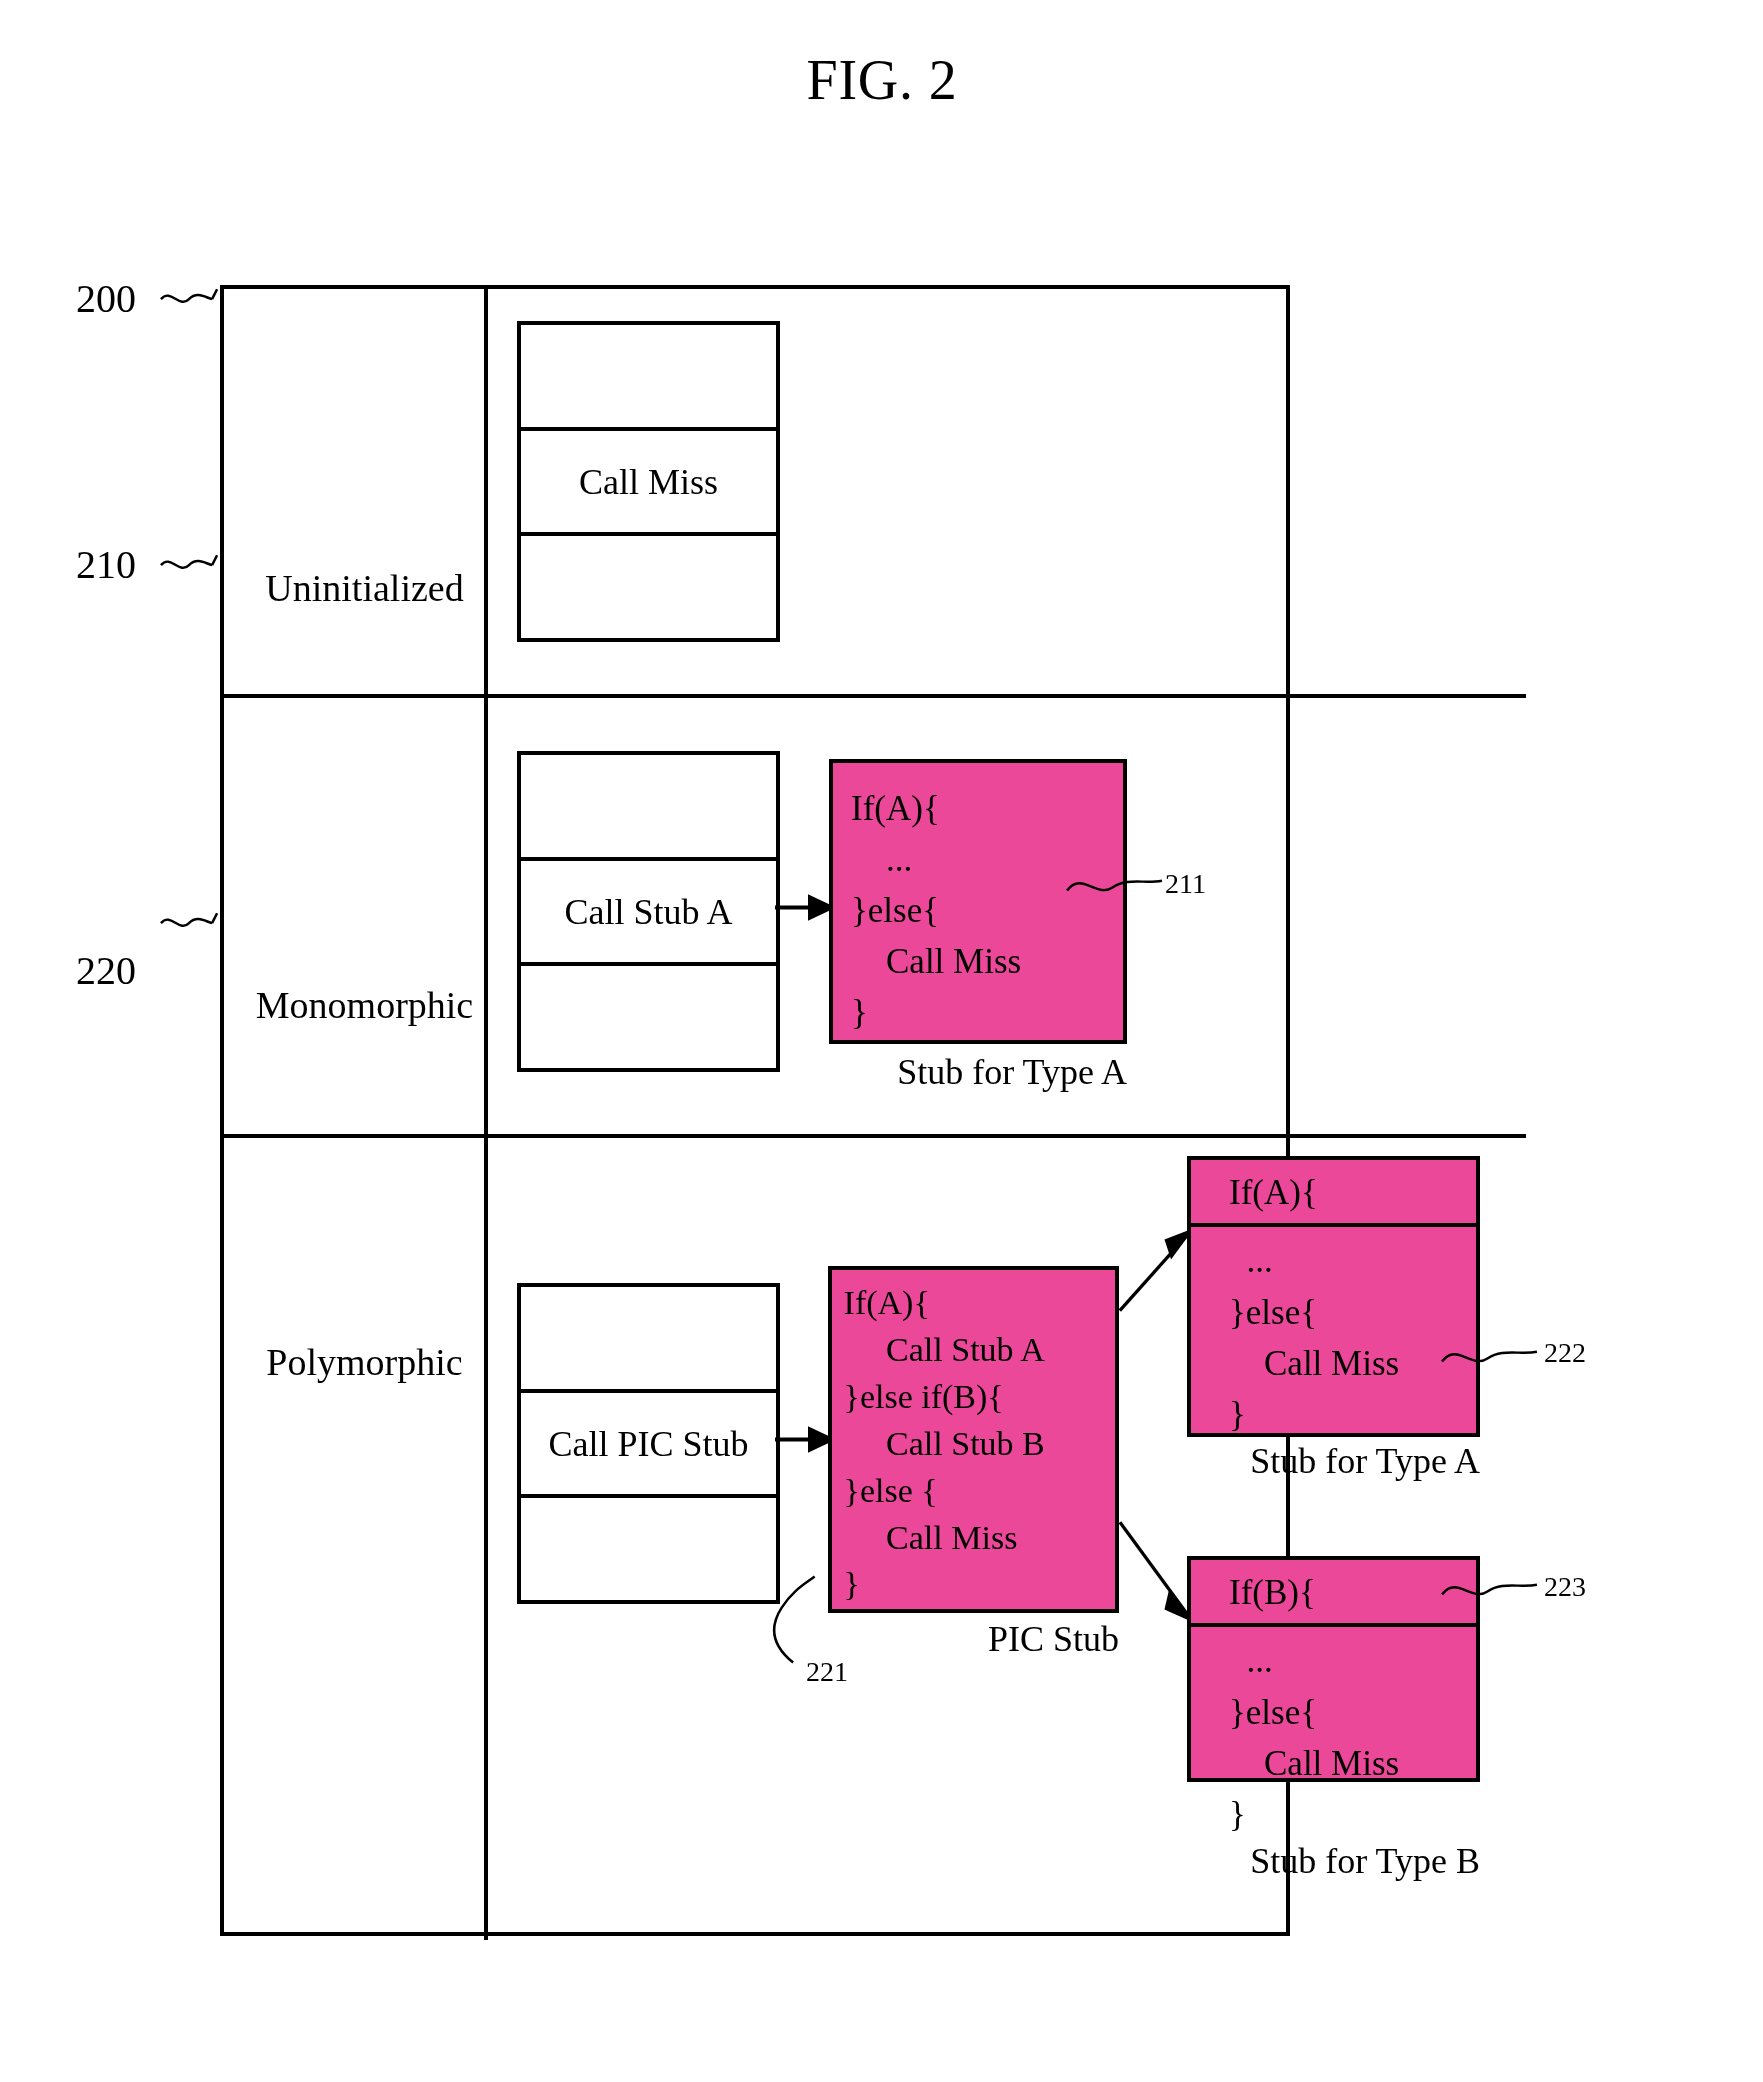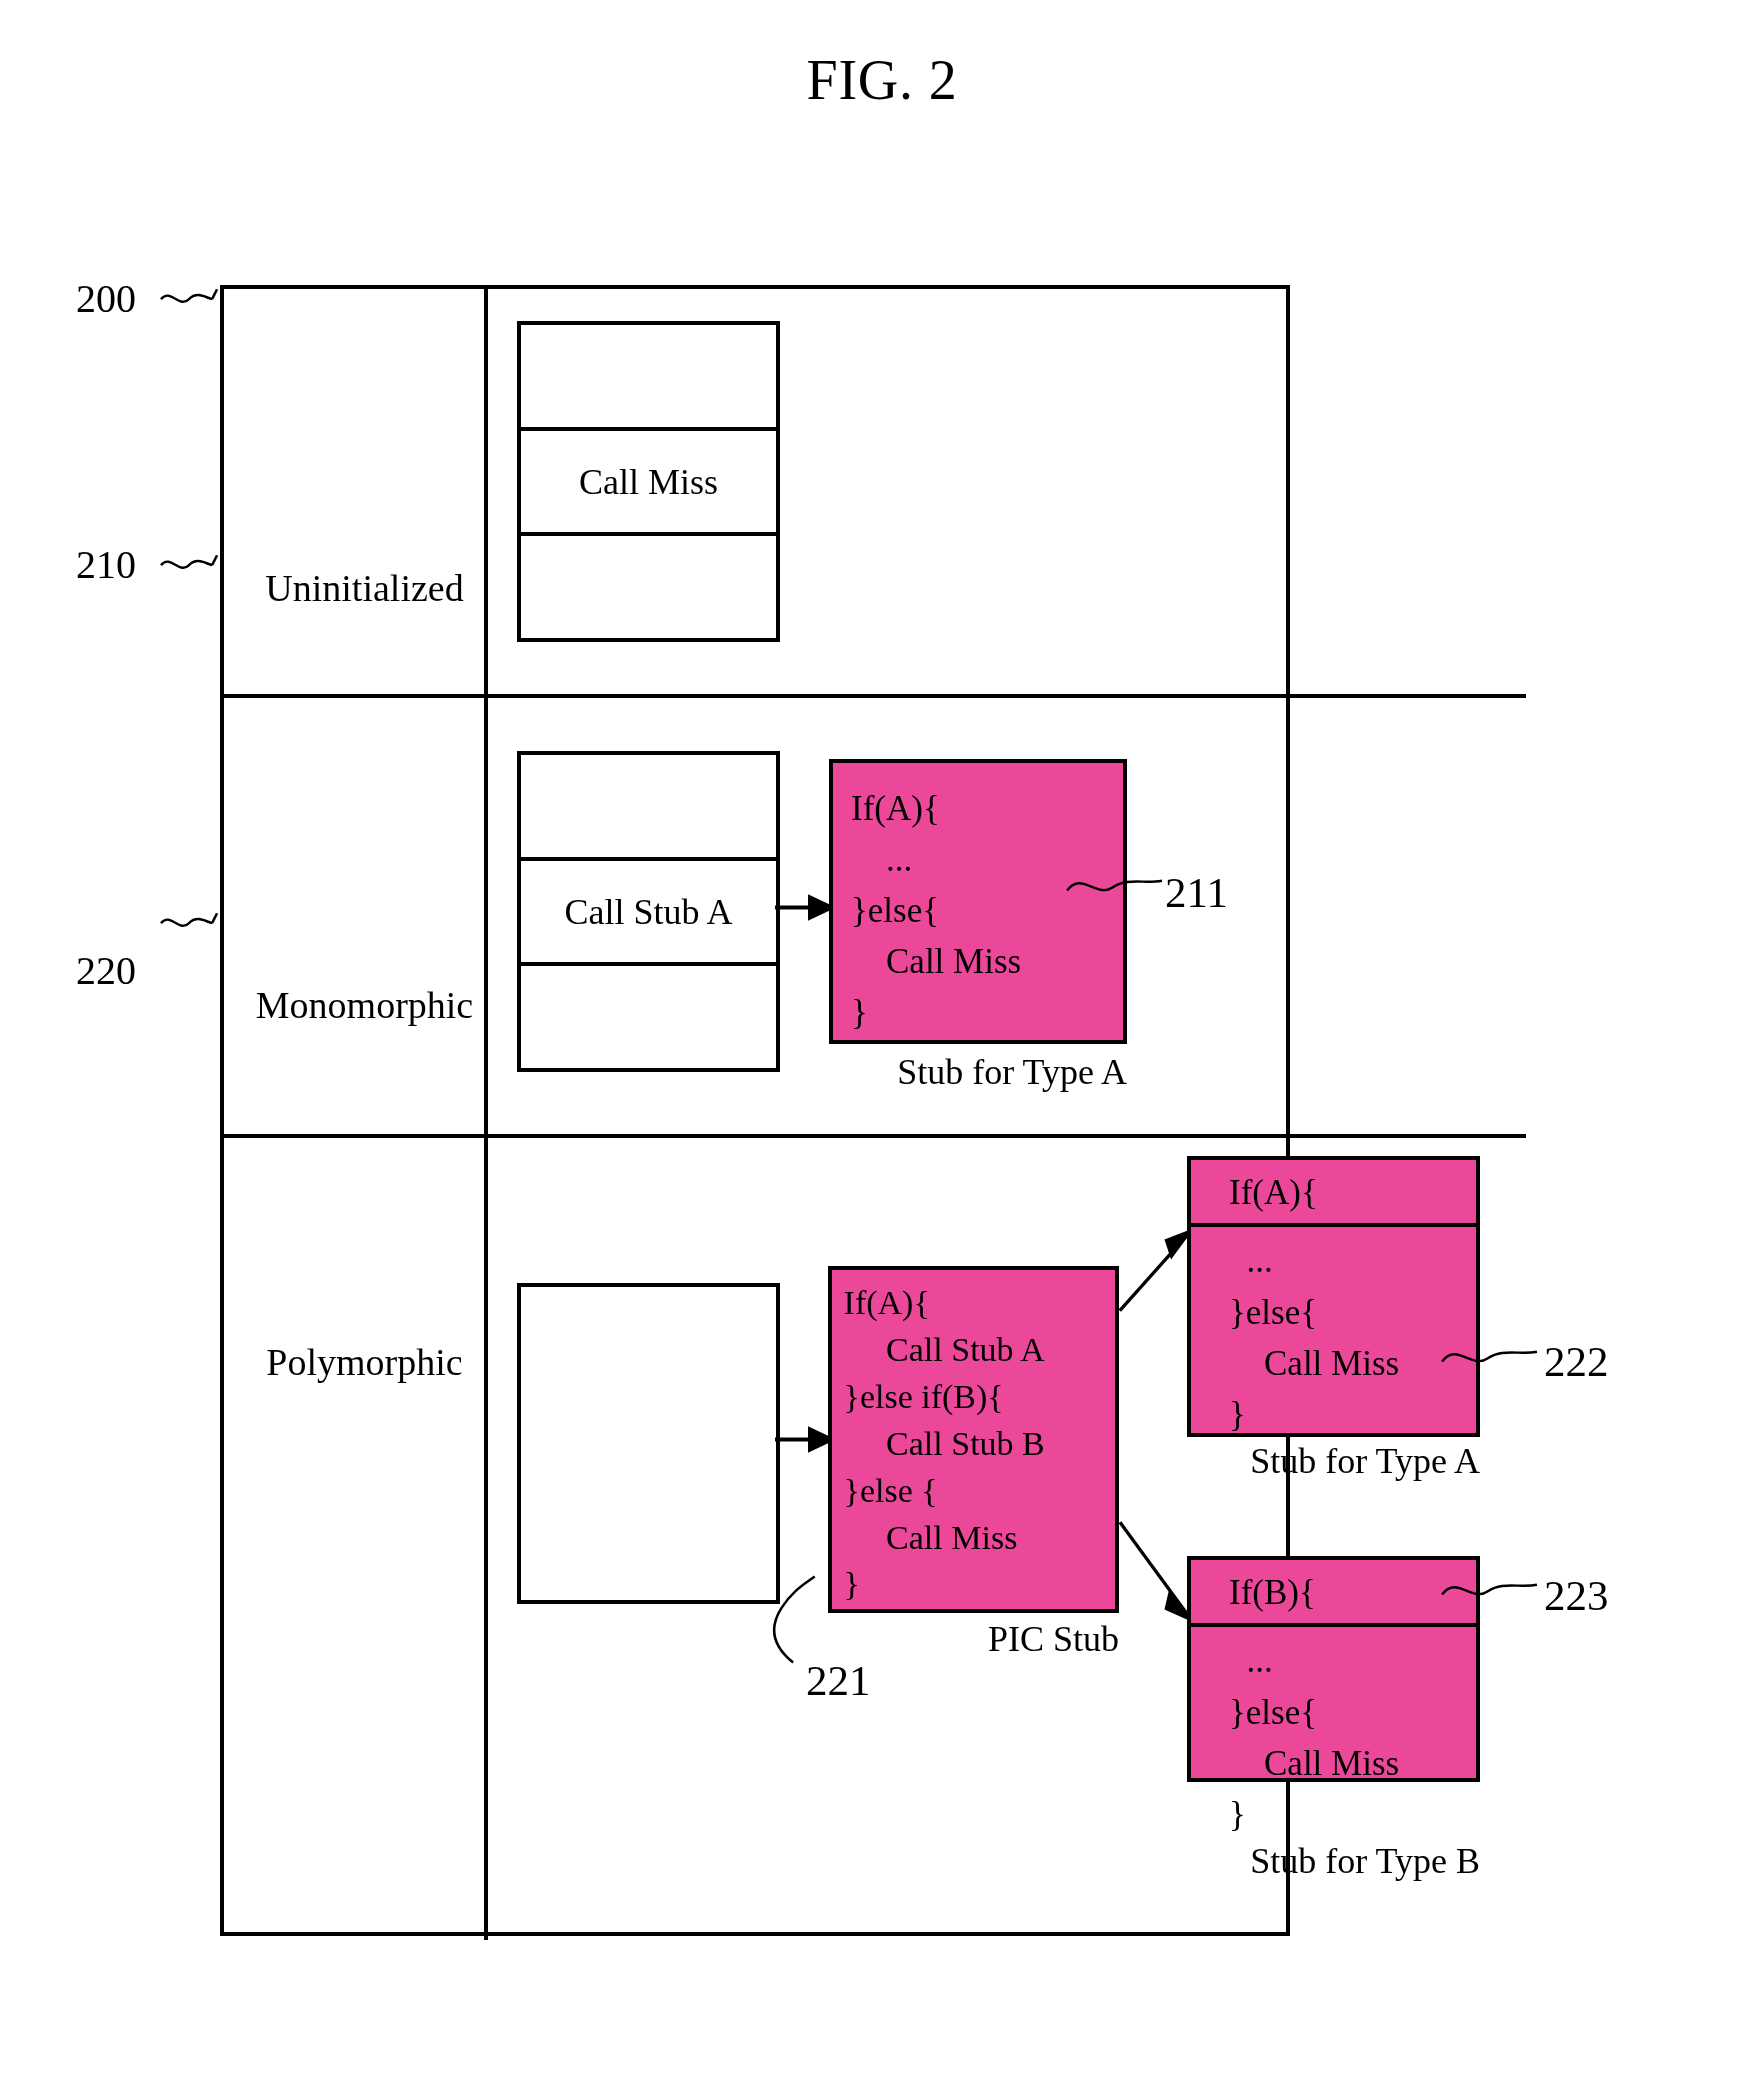--- a/index.html
+++ b/index.html
@@ -83,21 +83,21 @@
     width: 60px;
     height: 33px;
   }
   #sq-200 { left: 159px; top: 281px; }
   #sq-210 { left: 159px; top: 547px; }
   #sq-220 { left: 159px; top: 905px; }
 
   
   .ref-right {
     position: absolute;
-    font-size: 43px;
+    font-size: 28px;
     white-space: nowrap;
   }
   #ref-211 { left: 1165px; top: 868px; }
   #ref-222 { left: 1544px; top: 1337px; }
   #ref-223 { left: 1544px; top: 1571px; }
   #ref-221 { left: 806px; top: 1656px; }
 
   .ref-right-squiggle { position: absolute; width: 99px; height: 36px; }
   #sq-211 { left: 1065px; top: 866px; }
   #sq-222 { left: 1440px; top: 1337px; }
@@ -251,20 +251,21 @@
 </div>
 <div class="stub-caption" id="caption-211">Stub for Type A</div>
 
 <div class="ref-right" id="ref-211">211</div>
 <svg class="ref-right-squiggle" id="sq-211" viewBox="0 0 120 44">
   <path d="M2,30 C20,6 38,40 58,26 C76,14 96,22 118,18" fill="none" stroke="#000" stroke-width="3"></path>
 </svg>
 
 <div class="callsite-box" id="callsite-2">
   <div class="callsite-cell top"></div>
+  <div class="callsite-cell mid">Call PIC Stub</div>
   <div class="callsite-cell bot"></div>
 </div>
 
 <svg class="arrow-svg" id="arrow-pic" viewBox="0 0 74 40">
   <line x1="0" y1="20" x2="48" y2="20" stroke="#000" stroke-width="5"></line>
   <polygon points="40,4 74,20 40,36" fill="#000"></polygon>
 </svg>
 
 <div class="stub-box" id="stub-221">
   <div class="stub-code">If(A){

